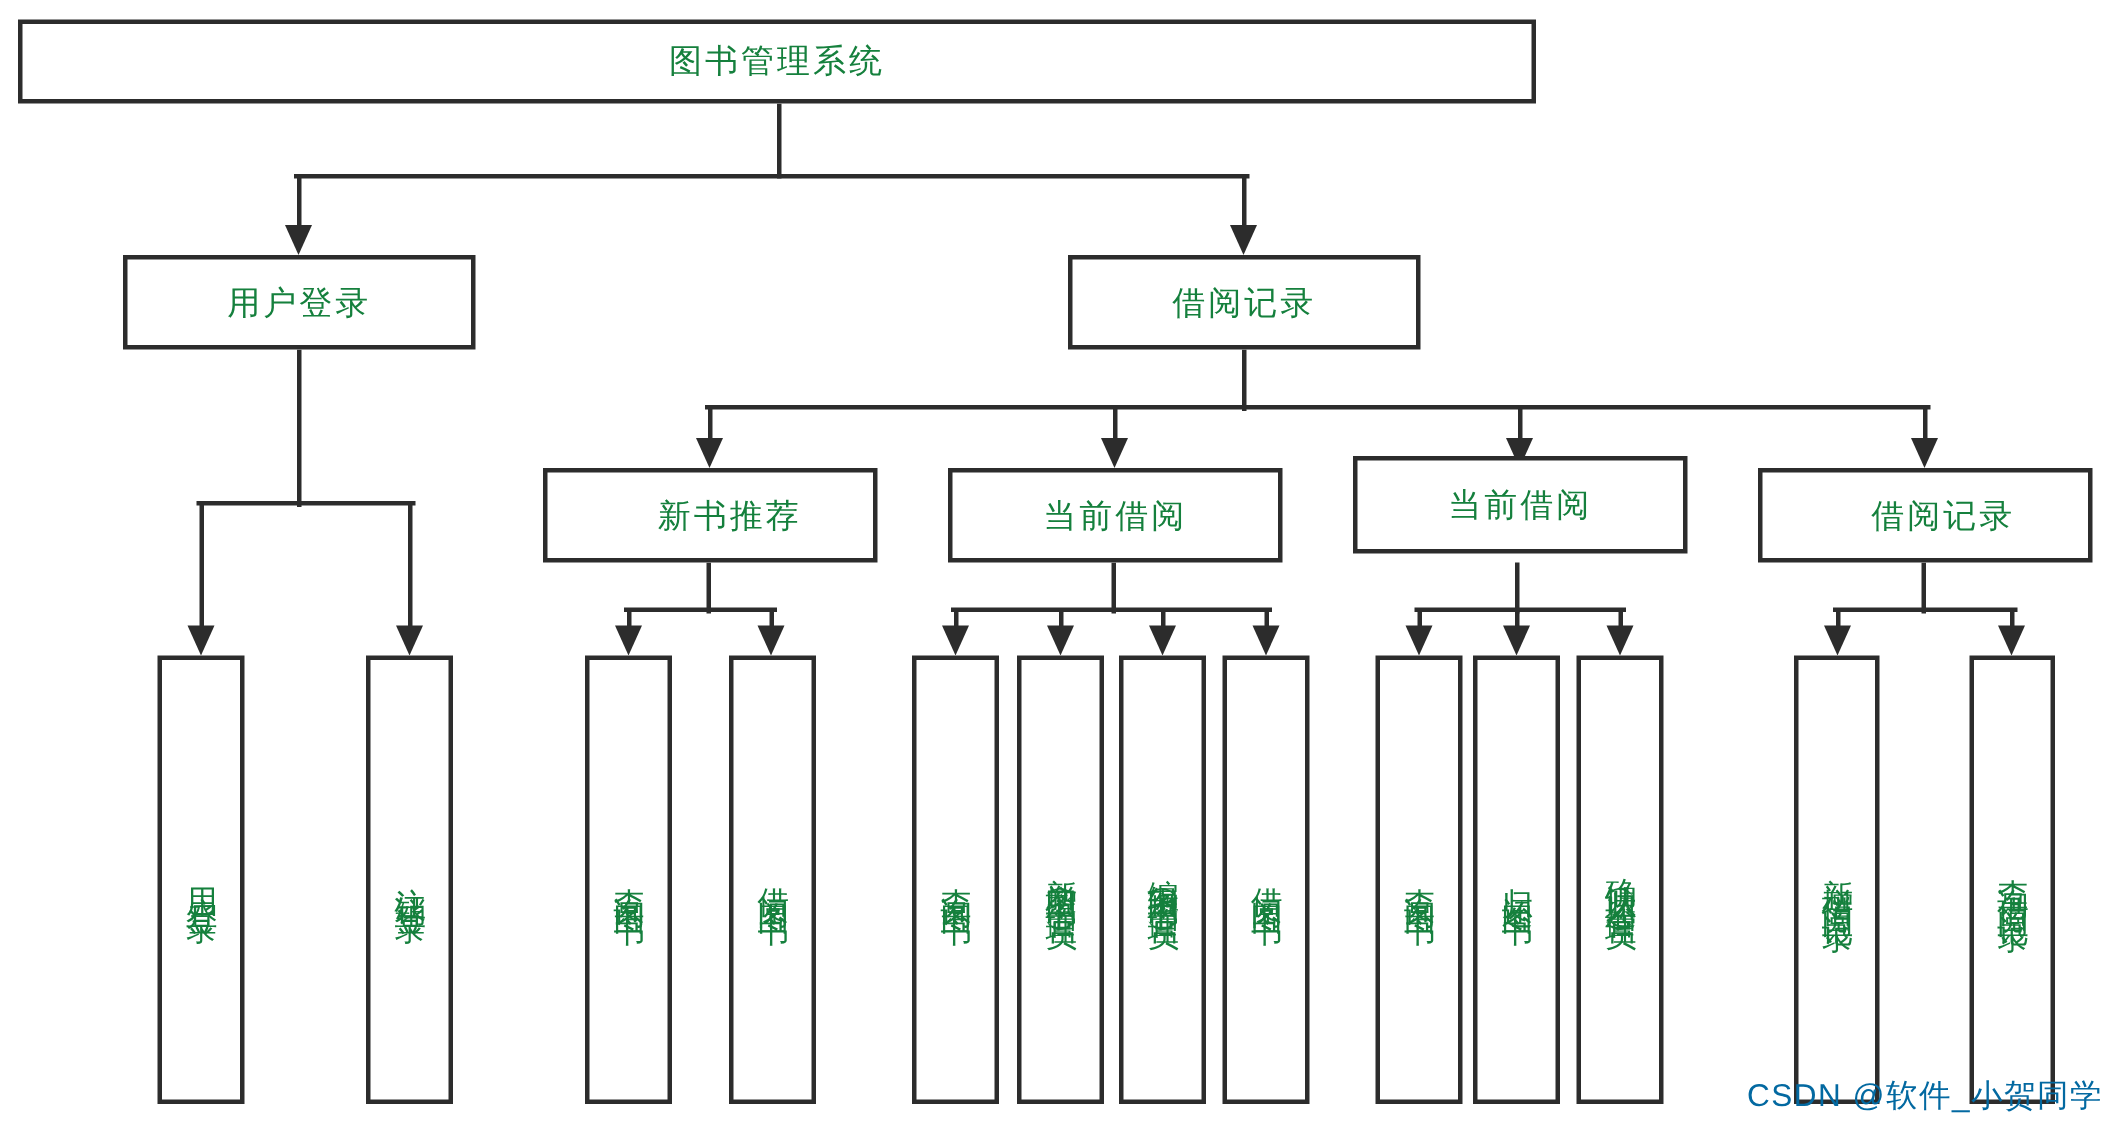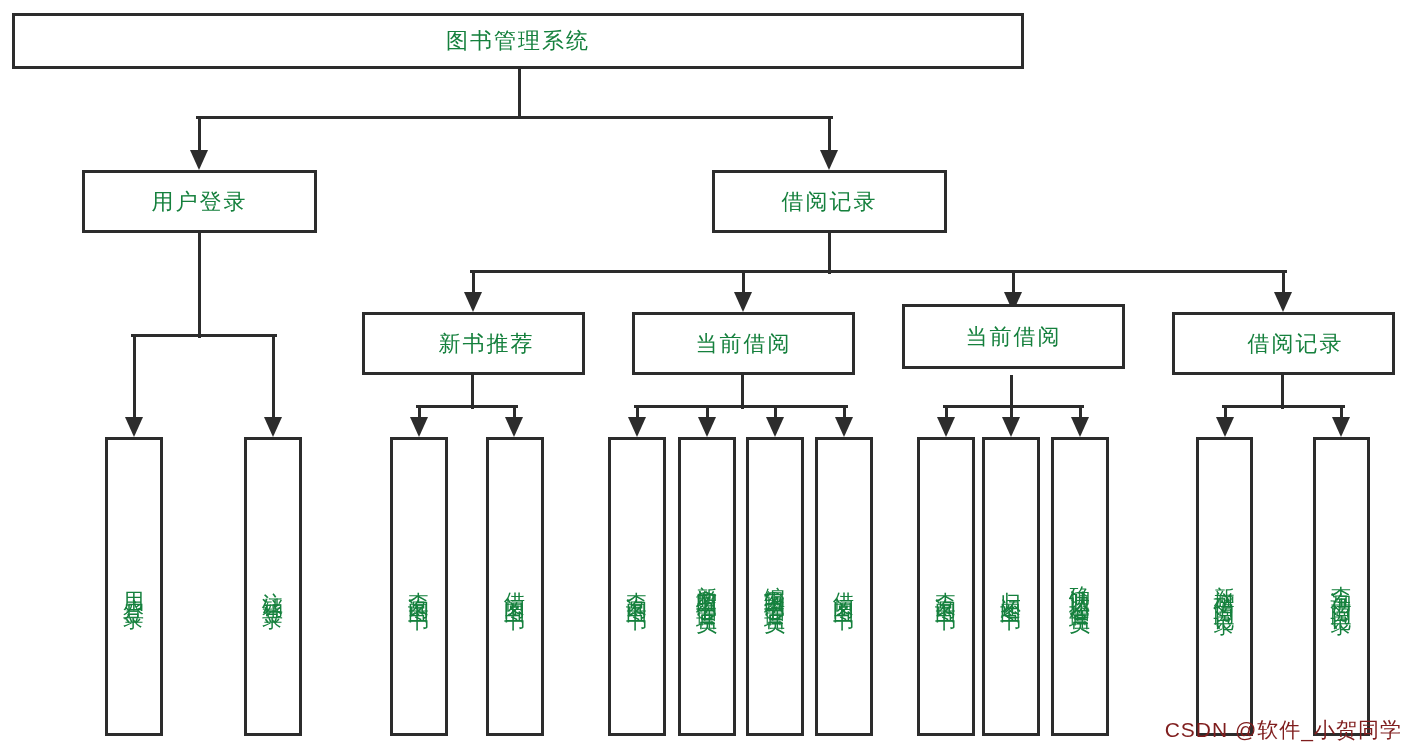--- a/index.html
+++ b/index.html
@@ -48,21 +48,21 @@
     border-right: 9px solid transparent;
     border-top: 20px solid #2c2c2c;
     z-index: 1;
   }
   .watermark {
     position: absolute;
     right: 3px;
     top: 716px;
     font-size: 21px;
     letter-spacing: 1px;
-    color: #7f1d1d;
+    color: #0369a1;
     z-index: 5;
     white-space: nowrap;
   }
 </style>
 </head>
 <body>
 
 <div id="canvas">
 
   <div class="box" style="left:12px; top:13px; width:1012px; height:56px;">

